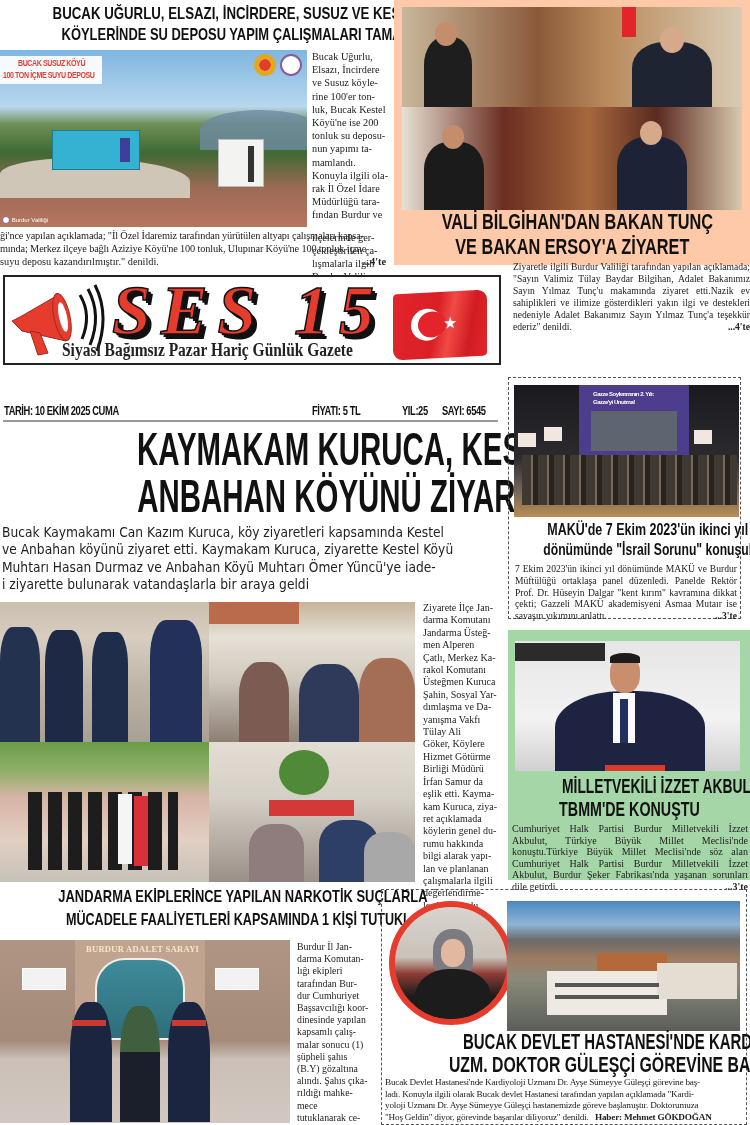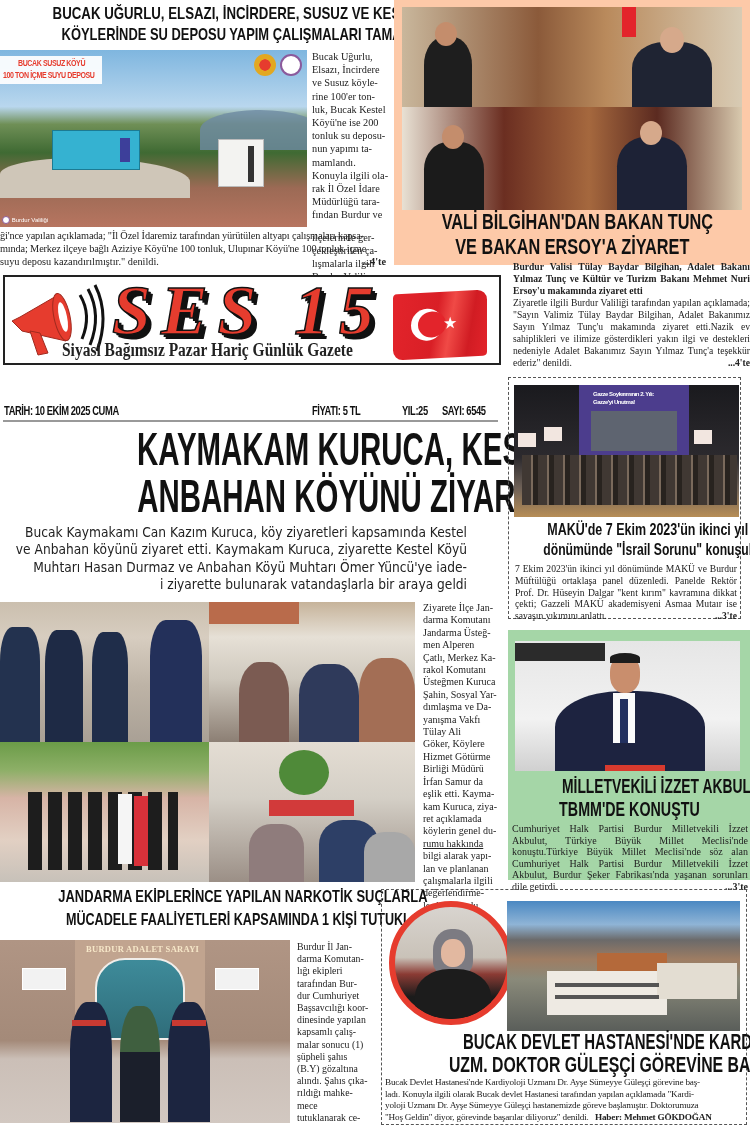--- a/index.html
+++ b/index.html
@@ -3,21 +3,21 @@
 <meta charset="utf-8">
 <style>
   * { box-sizing: border-box; margin: 0; padding: 0; }
   html, body { width: 750px; height: 1125px; background: #fff; overflow: hidden; }
   body { position: relative; font-family: "Liberation Serif", serif; color: #1a1a1a; }
 
   .abs { position: absolute; }
   .cond { font-family: "Liberation Sans", sans-serif; font-weight: bold; transform-origin: left top; white-space: nowrap; letter-spacing: -0.5px; }
   .serif-body { font-family: "Liberation Serif", serif; font-size: 10.3px; line-height: 13.2px; color: #222; }
   .serif-body .more { font-weight: bold; float: right; }
-  .sans-body { font-family: "DejaVu Sans", sans-serif; text-align: right; }
+  .sans-body { font-family: "DejaVu Sans", sans-serif; }
 
   
   .photo { position: absolute; overflow: hidden; }
 
   
   .hl { position: absolute; text-align: center; font-family: "Liberation Sans", sans-serif; font-weight: bold; color: #111; white-space: nowrap; }
   .hl span { display: inline-block; transform-origin: center top; }
 
   .dashed-box { position: absolute; border: 1.5px dashed #555; }
 </style>
@@ -97,21 +97,20 @@
   <div class="abs" style="left:238px;top:14px;width:22px;height:24px;background:#d6a98b;border-radius:50%;"></div>
 </div>
 
 <div class="hl" style="left:394px;top:210px;width:356px;font-size:22px;line-height:24px;">
   <span style="transform:scaleX(0.74);">VALİ BİLGİHAN'DAN BAKAN TUNÇ</span>
 </div>
 <div class="hl" style="left:394px;top:235px;width:356px;font-size:22px;line-height:24px;">
   <span style="transform:scaleX(0.74);">VE BAKAN ERSOY'A ZİYARET</span>
 </div>
 <div class="abs serif-body" style="left:513px;top:261px;width:237px;font-size:9.6px;line-height:12px;text-align:justify;">
-  <div style="font-weight:bold;">Burdur Valisi Tülay Baydar Bilgihan, Adalet Bakanı Yılmaz Tunç ve Kültür ve Turizm Bakanı Mehmet Nuri Ersoy'u makamında ziyaret etti</div>
   <div><span>Ziyaretle ilgili Burdur Valiliği tarafından yapılan açıklamada; "Sayın Valimiz Tülay Baydar Bilgihan, Adalet Bakanımız Sayın Yılmaz Tunç'u makamında ziyaret etti.Nazik ev sahiplikleri ve ilimize gösterdikleri yakın ilgi ve destekleri nedeniyle Adalet Bakanımız Sayın Yılmaz Tunç'a teşekkür ederiz" denildi.</span> <span class="more">...4'te</span></div>
 </div>
 
 <div class="abs" style="left:3px;top:275px;width:498px;height:90px;border:2px solid #222;background:#fff;"></div>
 
 <svg class="abs" style="left:8px;top:283px;" width="100" height="76" viewBox="0 0 100 76">
   <path d="M4 38 L12 34 L50 12 L58 58 L14 48 Z" fill="#e63c2e" stroke="#a02a1f" stroke-width="1"></path>
   <ellipse cx="54" cy="34" rx="8" ry="24" fill="#e63c2e" stroke="#a02a1f" stroke-width="1" transform="rotate(-12 54 34)"></ellipse>
   <ellipse cx="55" cy="34" rx="4" ry="15" fill="#fff" transform="rotate(-12 55 34)"></ellipse>
   <path d="M22 48 L30 72 L40 70 L32 50 Z" fill="#e63c2e" stroke="#a02a1f" stroke-width="1"></path>
@@ -186,21 +185,21 @@
       <div style="white-space: nowrap;">yanışma Vakfı</div>
       <div style="white-space: nowrap;">Tülay Ali</div>
       <div style="white-space: nowrap;">Göker, Köylere</div>
       <div style="white-space: nowrap;">Hizmet Götürme</div>
       <div style="white-space: nowrap;">Birliği Müdürü</div>
       <div style="white-space: nowrap;">İrfan Samur da</div>
       <div style="white-space: nowrap;">eşlik etti. Kayma-</div>
       <div style="white-space: nowrap;">kam Kuruca, ziya-</div>
       <div style="white-space: nowrap;">ret açıklamada</div>
       <div style="white-space: nowrap;">köylerin genel du-</div>
-      <div style="white-space: nowrap; text-decoration: underline;">rumu hakkında</div>
+      <div style="white-space: nowrap;">rumu hakkında</div>
       <div style="white-space: nowrap;">bilgi alarak yapı-</div>
       <div style="white-space: nowrap;">lan ve planlanan</div>
       <div style="white-space: nowrap;">çalışmalarla ilgili</div>
       <div style="white-space: nowrap;">değerlendirme-</div>
       <div style="white-space: nowrap;">lerde bulundu.</div>
     </div>
   <div class="" style="font-weight:bold;">...4'te</div>
 </div>
 
 <div class="dashed-box" style="left:508px;top:377px;width:233px;height:242px;"></div>

